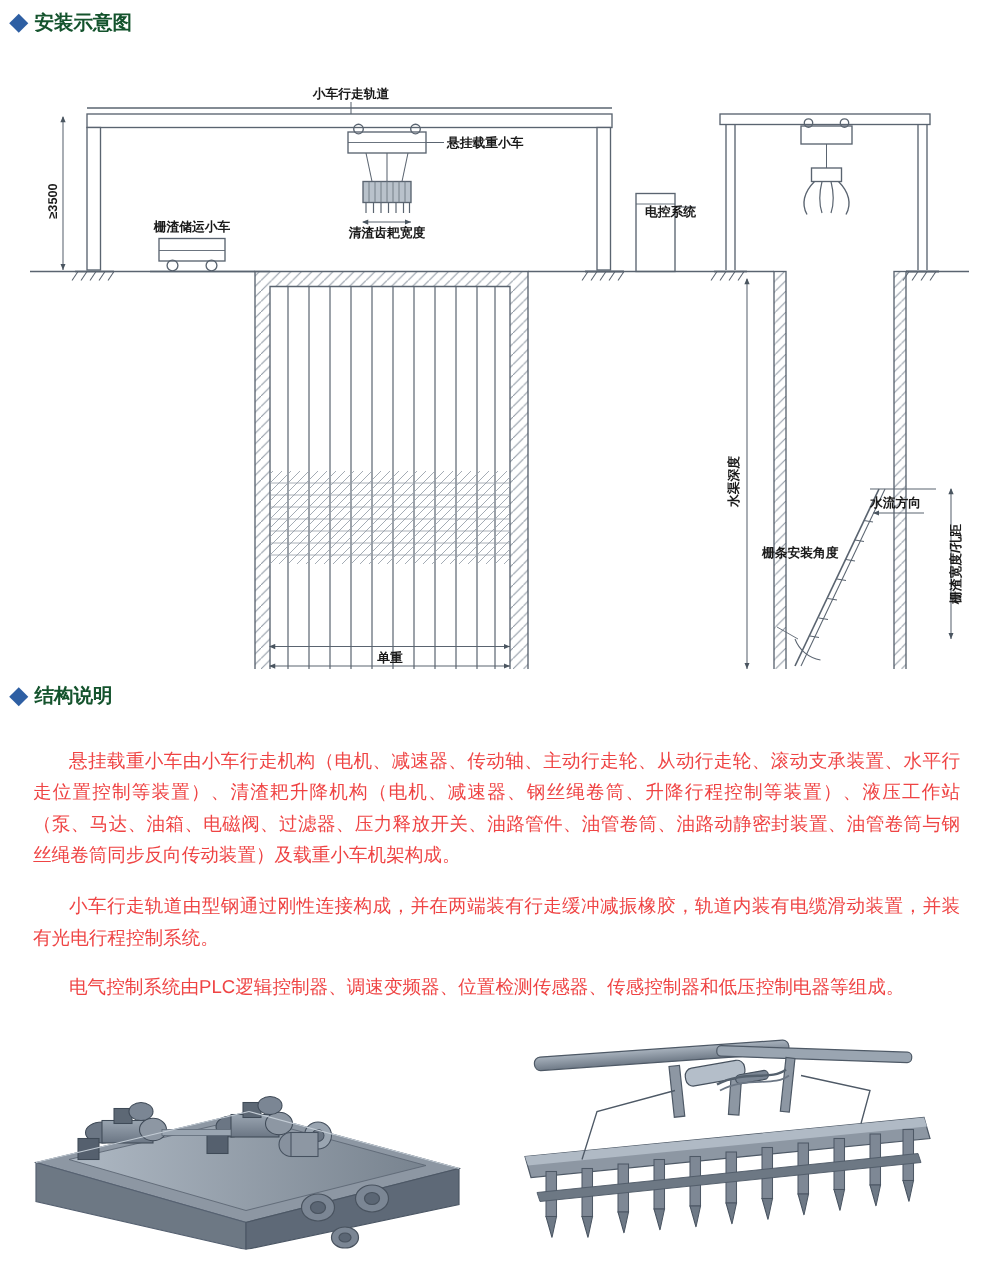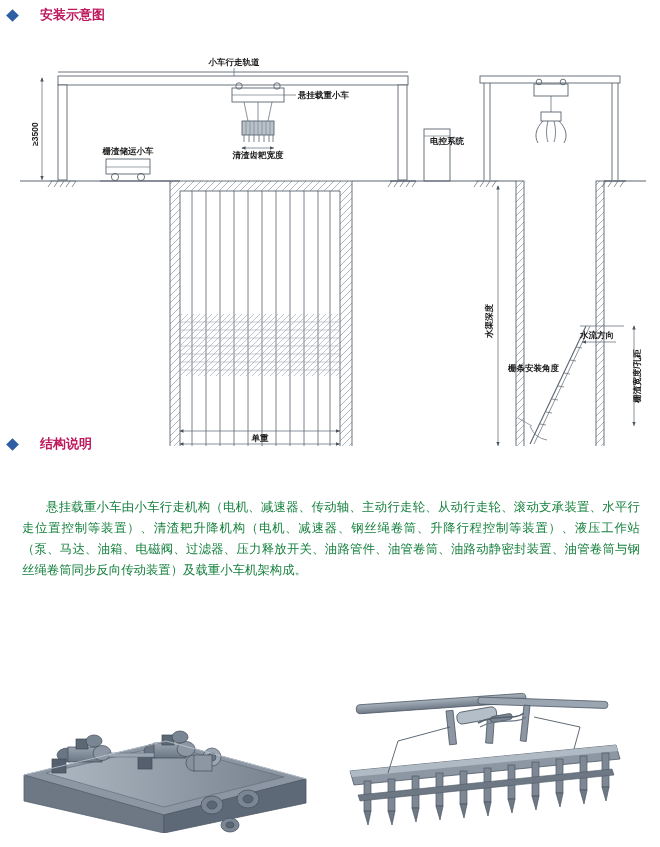--- a/index.html
+++ b/index.html
@@ -7,48 +7,48 @@
     margin: 0; padding: 0;
     width: 660px; height: 847px;
     background: #ffffff;
     font-family: "Liberation Sans", sans-serif;
     color: #1a1a1a;
   }
   .page { position: relative; width: 660px; height: 847px; overflow: hidden; }
 
   
   .section-head {
-    display: flex; align-items: center; gap: 23px;
-    font-size: 13px; font-weight: bold; color: #be185d;
+    display: flex; align-items: center; gap: 6px;
+    font-size: 13px; font-weight: bold; color: #14532d;
   }
   .diamond {
     width: 9px; height: 9px;
     background: #2e5fa3;
     transform: rotate(45deg);
     display: inline-block;
     flex: 0 0 auto;
   }
   .head-1 { position: absolute; left: 8px; top: 6px; }
-  .head-2 { position: absolute; left: 8px; top: 435px; }
+  .head-2 { position: absolute; left: 8px; top: 455px; }
 
   
   .diagram {
     position: absolute; left: 20px; top: 26px;
     width: 626px; height: 420px; font-weight: bold;
   }
   .diagram svg { display: block; }
 
   
   .body-text {
     position: absolute; left: 22px; top: 485px; width: 618px;
   }
   .para {
     font-size: 12.4px;
     line-height: 21px;
-    color: #15803d;
+    color: #ef4444;
     text-align: justify;
     margin-bottom: 11px;
     text-indent: 24px;
   }
 
   
   .photos { position: absolute; left: 16px; top: 683px; width: 630px; height: 150px; }
   .photo { position: absolute; top: 0; }
   .photo svg { display: block; }
 </style>
@@ -269,20 +269,22 @@
     </svg>
   </div>
 
   <div class="section-head head-2">
     <span class="diamond"></span>
     <span>结构说明</span>
   </div>
 
   <div class="body-text">
     <p class="para">悬挂载重小车由小车行走机构（电机、减速器、传动轴、主动行走轮、从动行走轮、滚动支承装置、水平行走位置控制等装置）、清渣耙升降机构（电机、减速器、钢丝绳卷筒、升降行程控制等装置）、液压工作站（泵、马达、油箱、电磁阀、过滤器、压力释放开关、油路管件、油管卷筒、油路动静密封装置、油管卷筒与钢丝绳卷筒同步反向传动装置）及载重小车机架构成。</p>
+    <p class="para">小车行走轨道由型钢通过刚性连接构成，并在两端装有行走缓冲减振橡胶，轨道内装有电缆滑动装置，并装有光电行程控制系统。</p>
+    <p class="para">电气控制系统由PLC逻辑控制器、调速变频器、位置检测传感器、传感控制器和低压控制电器等组成。</p>
   </div>
 
   <div class="photos">
 
     <div class="photo" style="left:0px;">
       <svg width="300" height="150" viewBox="0 0 300 150" xmlns="http://www.w3.org/2000/svg">
         <defs>
           <linearGradient id="g1" x1="0" y1="0" x2="0" y2="1">
             <stop offset="0%" stop-color="#9aa5b1"></stop>
             <stop offset="100%" stop-color="#6b7684"></stop>

